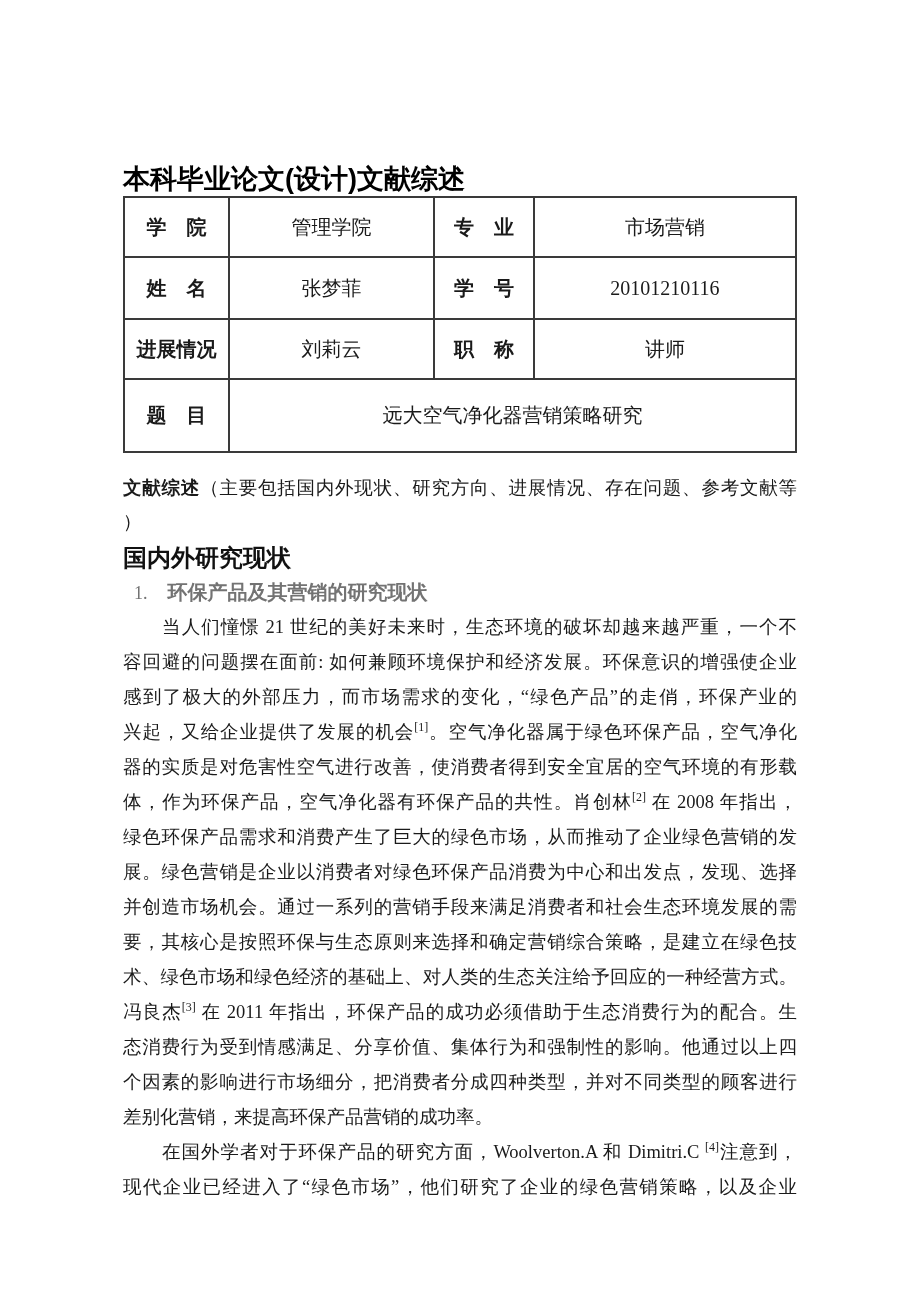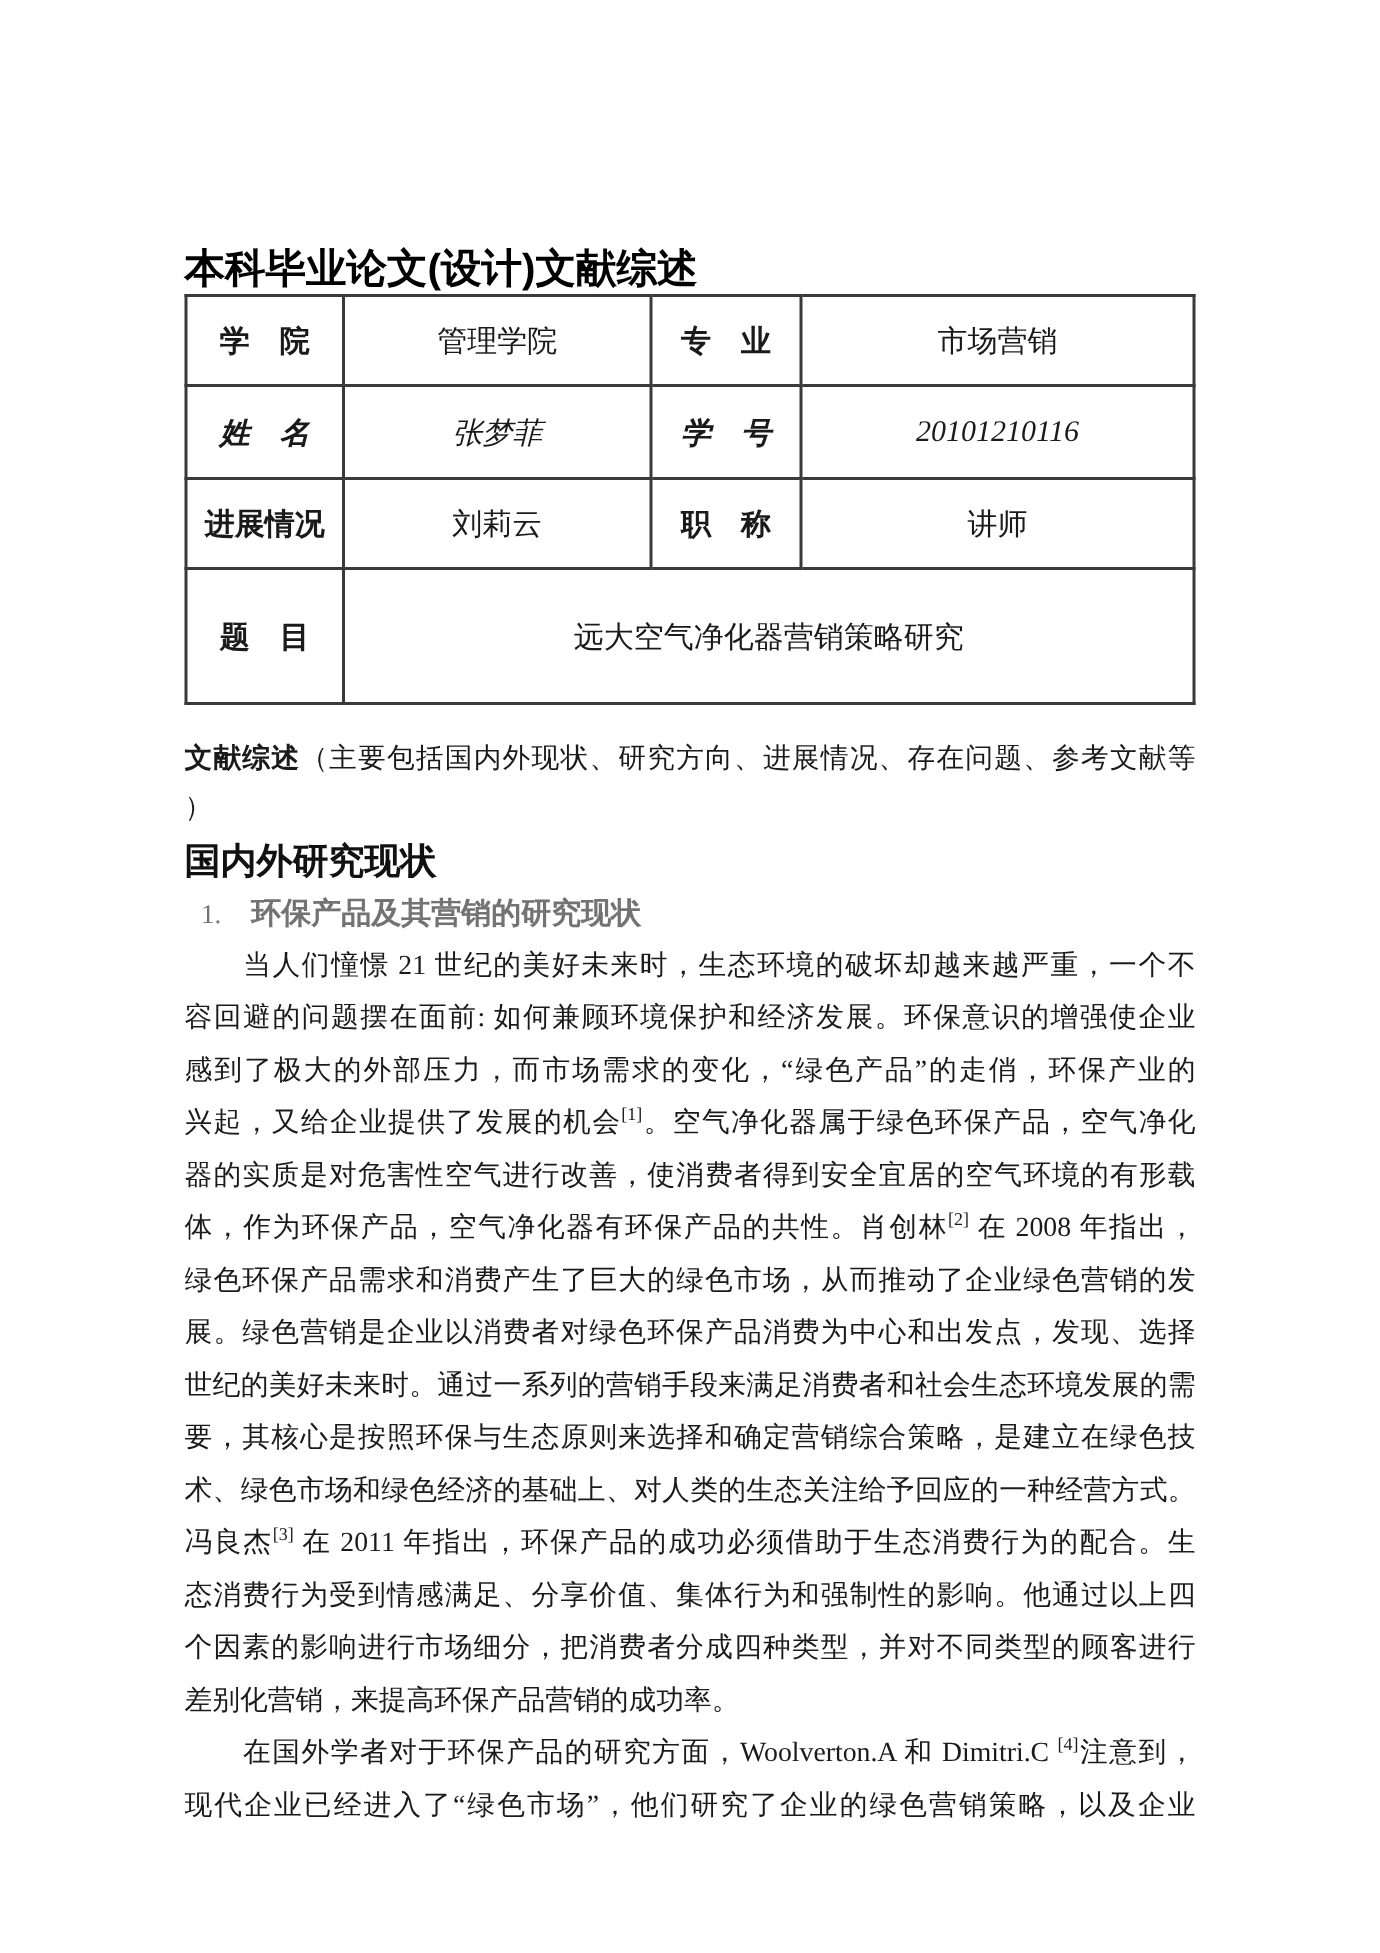--- a/index.html
+++ b/index.html
@@ -19,21 +19,21 @@
     width:674px;
   }
   table.info-table td{
     border:2px solid #3a3a3a;text-align:center;vertical-align:middle;
     padding:0;color:#1a1a1a;
   }
   td.label{
     font-family:"Liberation Sans",sans-serif;font-weight:bold;font-size:20px;
   }
   td.value{font-size:20px;}
-  tr.r1{height:60px;} tr.r2{height:62px;font-style:italic;} tr.r3{height:60px;} tr.r4{height:90px;padding-left:16px;}
+  tr.r1{height:60px;} tr.r2{height:62px;} tr.r3{height:60px;} tr.r4{height:73px;padding-left:16px;}
 
   .note{margin-top:17px;}
   .line{
     font-size:18.5px;line-height:35px;height:35px;overflow:hidden;
     text-align:justify;text-align-last:justify;color:#1a1a1a;
   }
   .line.no-just{text-align:left;text-align-last:auto;}
   .line b.heiti{font-family:"Liberation Sans",sans-serif;font-weight:bold;}
   sup{font-size:12px;line-height:0;vertical-align:super;}
 
@@ -104,21 +104,21 @@
 
     <div class="para">
         <div class="line"><span>　　当人们憧憬 21 世纪的美好未来时，生态环境的破坏却越来越严重，一个不</span></div>
         <div class="line"><span>容回避的问题摆在面前: 如何兼顾环境保护和经济发展。环保意识的增强使企业</span></div>
         <div class="line"><span>感到了极大的外部压力，而市场需求的变化，“绿色产品”的走俏，环保产业的</span></div>
         <div class="line"><span>兴起，又给企业提供了发展的机会</span><sup>[1]</sup><span>。空气净化器属于绿色环保产品，空气净化</span></div>
         <div class="line"><span>器的实质是对危害性空气进行改善，使消费者得到安全宜居的空气环境的有形载</span></div>
         <div class="line"><span>体，作为环保产品，空气净化器有环保产品的共性。肖创林</span><sup>[2]</sup><span> 在 2008 年指出，</span></div>
         <div class="line"><span>绿色环保产品需求和消费产生了巨大的绿色市场，从而推动了企业绿色营销的发</span></div>
         <div class="line"><span>展。绿色营销是企业以消费者对绿色环保产品消费为中心和出发点，发现、选择</span></div>
-        <div class="line"><span>世纪的美好未来时。通过一系列的营销手段来满足消费者和社会生态环境发展的需</span></div>
+        <div class="line"><span>并创造市场机会。通过一系列的营销手段来满足消费者和社会生态环境发展的需</span></div>
         <div class="line"><span>要，其核心是按照环保与生态原则来选择和确定营销综合策略，是建立在绿色技</span></div>
         <div class="line"><span>术、绿色市场和绿色经济的基础上、对人类的生态关注给予回应的一种经营方式。</span></div>
         <div class="line"><span>冯良杰</span><sup>[3]</sup><span> 在 2011 年指出，环保产品的成功必须借助于生态消费行为的配合。生</span></div>
         <div class="line"><span>态消费行为受到情感满足、分享价值、集体行为和强制性的影响。他通过以上四</span></div>
         <div class="line"><span>个因素的影响进行市场细分，把消费者分成四种类型，并对不同类型的顾客进行</span></div>
         <div class="line no-just"><span>差别化营销，来提高环保产品营销的成功率。</span></div>
       </div>
     <div class="para">
         <div class="line"><span>　　在国外学者对于环保产品的研究方面，Woolverton.A 和 Dimitri.C </span><sup>[4]</sup><span>注意到，</span></div>
         <div class="line"><span>现代企业已经进入了“绿色市场”，他们研究了企业的绿色营销策略，以及企业</span></div>

